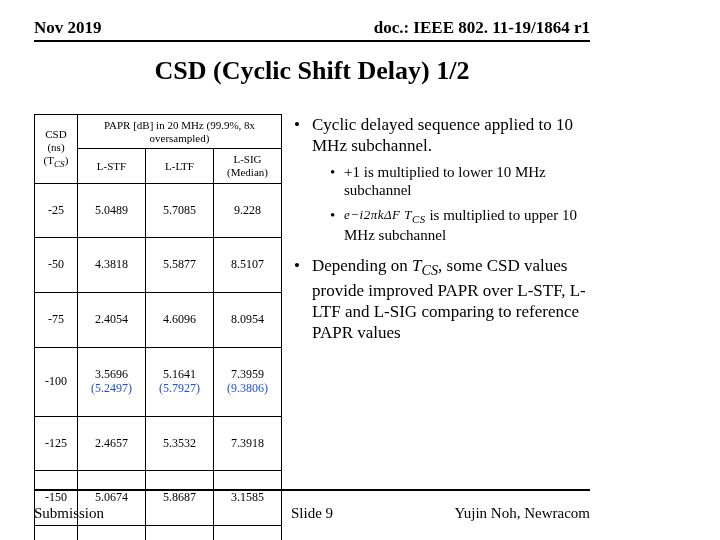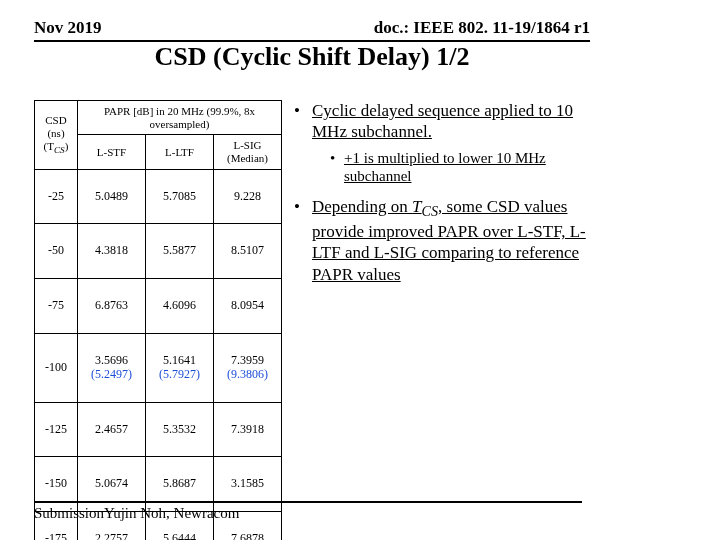--- a/index.html
+++ b/index.html
@@ -1,38 +1,38 @@
 <!DOCTYPE html>
 <html><head>
 <meta charset="utf-8">
 <style>
   * { box-sizing: border-box; margin: 0; padding: 0; }
   html, body { width: 720px; height: 540px; background: #fff; font-family: "Times New Roman", Times, serif; color: #000; }
   .slide { position: relative; width: 624px; height: 540px; padding: 18px 34px 20px 34px; }
   .hdr { display: flex; justify-content: space-between; font-weight: bold; font-size: 17px; border-bottom: 2px solid #000; padding-bottom: 2px; }
-  .title { text-align: center; font-weight: bold; font-size: 26px; }
+  .title { text-align: center; font-weight: bold; font-size: 26px; margin-top: 14px; }
   .body { display: flex; margin-top: 28px; }
   .left { width: 248px; }
   .right { flex: 1; padding-left: 12px; }
   table { border-collapse: collapse; width: 100%; font-size: 12px; }
   th, td { border: 1.5px solid #000; text-align: center; padding: 20px 4px; line-height: 1.15; }
   .thdr td { font-size: 11px; padding: 4px 2px; }
   .red { color: #1d4ed8; }
   .ital { font-style: italic; }
   ul.b1 { list-style: none; font-size: 17px; }
-  ul.b1 > li { position: relative; padding-left: 18px; margin-bottom: 10px; line-height: 1.25; text-decoration: underline; }
+  ul.b1 > li { position: relative; padding-left: 18px; margin-bottom: 10px; line-height: 1.25; }
   ul.b1 > li::before { content: "•"; position: absolute; left: 0; top: 0; }
   ul.b2 { list-style: none; font-size: 15px; margin: 6px 0 4px 18px; }
   ul.b2 > li { position: relative; padding-left: 14px; margin-bottom: 6px; line-height: 1.25; }
   ul.b2 > li::before { content: "•"; position: absolute; left: 0; top: 0; }
   ul.b3 { list-style: none; font-size: 13px; margin: 4px 0 0 36px; }
   ul.b3 > li { position: relative; padding-left: 12px; line-height: 1.2; }
   ul.b3 > li::before { content: "•"; position: absolute; left: 0; top: 0; }
   .expr { display: inline-block; font-style: italic; font-size: 13px; letter-spacing: 0.5px; vertical-align: middle; }
-  .ftr { position: absolute; left: 34px; right: 42px; bottom: 18px; border-top: 2px solid #000; padding-top: 2px; display: flex; justify-content: flex-start; font-size: 15px; }
+  .ftr { position: absolute; left: 34px; right: 34px; bottom: 18px; border-top: 2px solid #000; padding-top: 14px; display: flex; justify-content: space-between; font-size: 15px; }
   .ftr .mid { position: absolute; left: 0; right: 0; text-align: center; }
   .ftr .l, .ftr .r { position: relative; z-index: 1; }
 </style>
 </head>
 <body>
 
 <div class="slide">
 
   <div class="hdr">
     <span>Nov 2019</span>
@@ -70,21 +70,21 @@
               <td>9.228</td>
             </tr>
             <tr>
               <td>-50</td>
               <td>4.3818</td>
               <td>5.5877</td>
               <td>8.5107</td>
             </tr>
             <tr>
               <td>-75</td>
-              <td>6.8763</td>
+              <td>2.4054</td>
               <td>4.6096</td>
               <td>8.0954</td>
             </tr>
             <tr>
               <td>-100</td>
               <td>3.5696<br><span class="red">(5.2497)</span></td>
               <td>5.1641<br><span class="red">(5.7927)</span></td>
               <td>7.3959<br><span class="red">(9.3806)</span></td>
             </tr>
             <tr>
@@ -108,28 +108,32 @@
           </tbody>
       </table>
     </div>
 
     <div class="right">
       <ul class="b1">
         <li>
           <span>Cyclic delayed sequence applied to 10 MHz subchannel.</span>
           <ul class="b2">
             <li>+1 is multiplied to lower 10 MHz subchannel</li>
+            <li>
+              <span class="expr"><span>e−i2πkΔF T</span><sub>CS</sub></span><span> is multiplied to upper 10 MHz subchannel</span>
+            </li>
           </ul>
         </li>
         <li>
           <span>Depending on </span><span class="ital"><span>T</span><sub>CS</sub></span><span>, some CSD values provide improved PAPR over L-STF, L-LTF and L-SIG comparing to reference PAPR values</span>
         </li>
       </ul>
     </div>
 
   </div>
 
   <div class="ftr">
     <span class="l">Submission</span>
+    <span class="mid">Slide 9</span>
     <span class="r">Yujin Noh, Newracom</span>
   </div>
 
 </div>
 
 </body></html>

